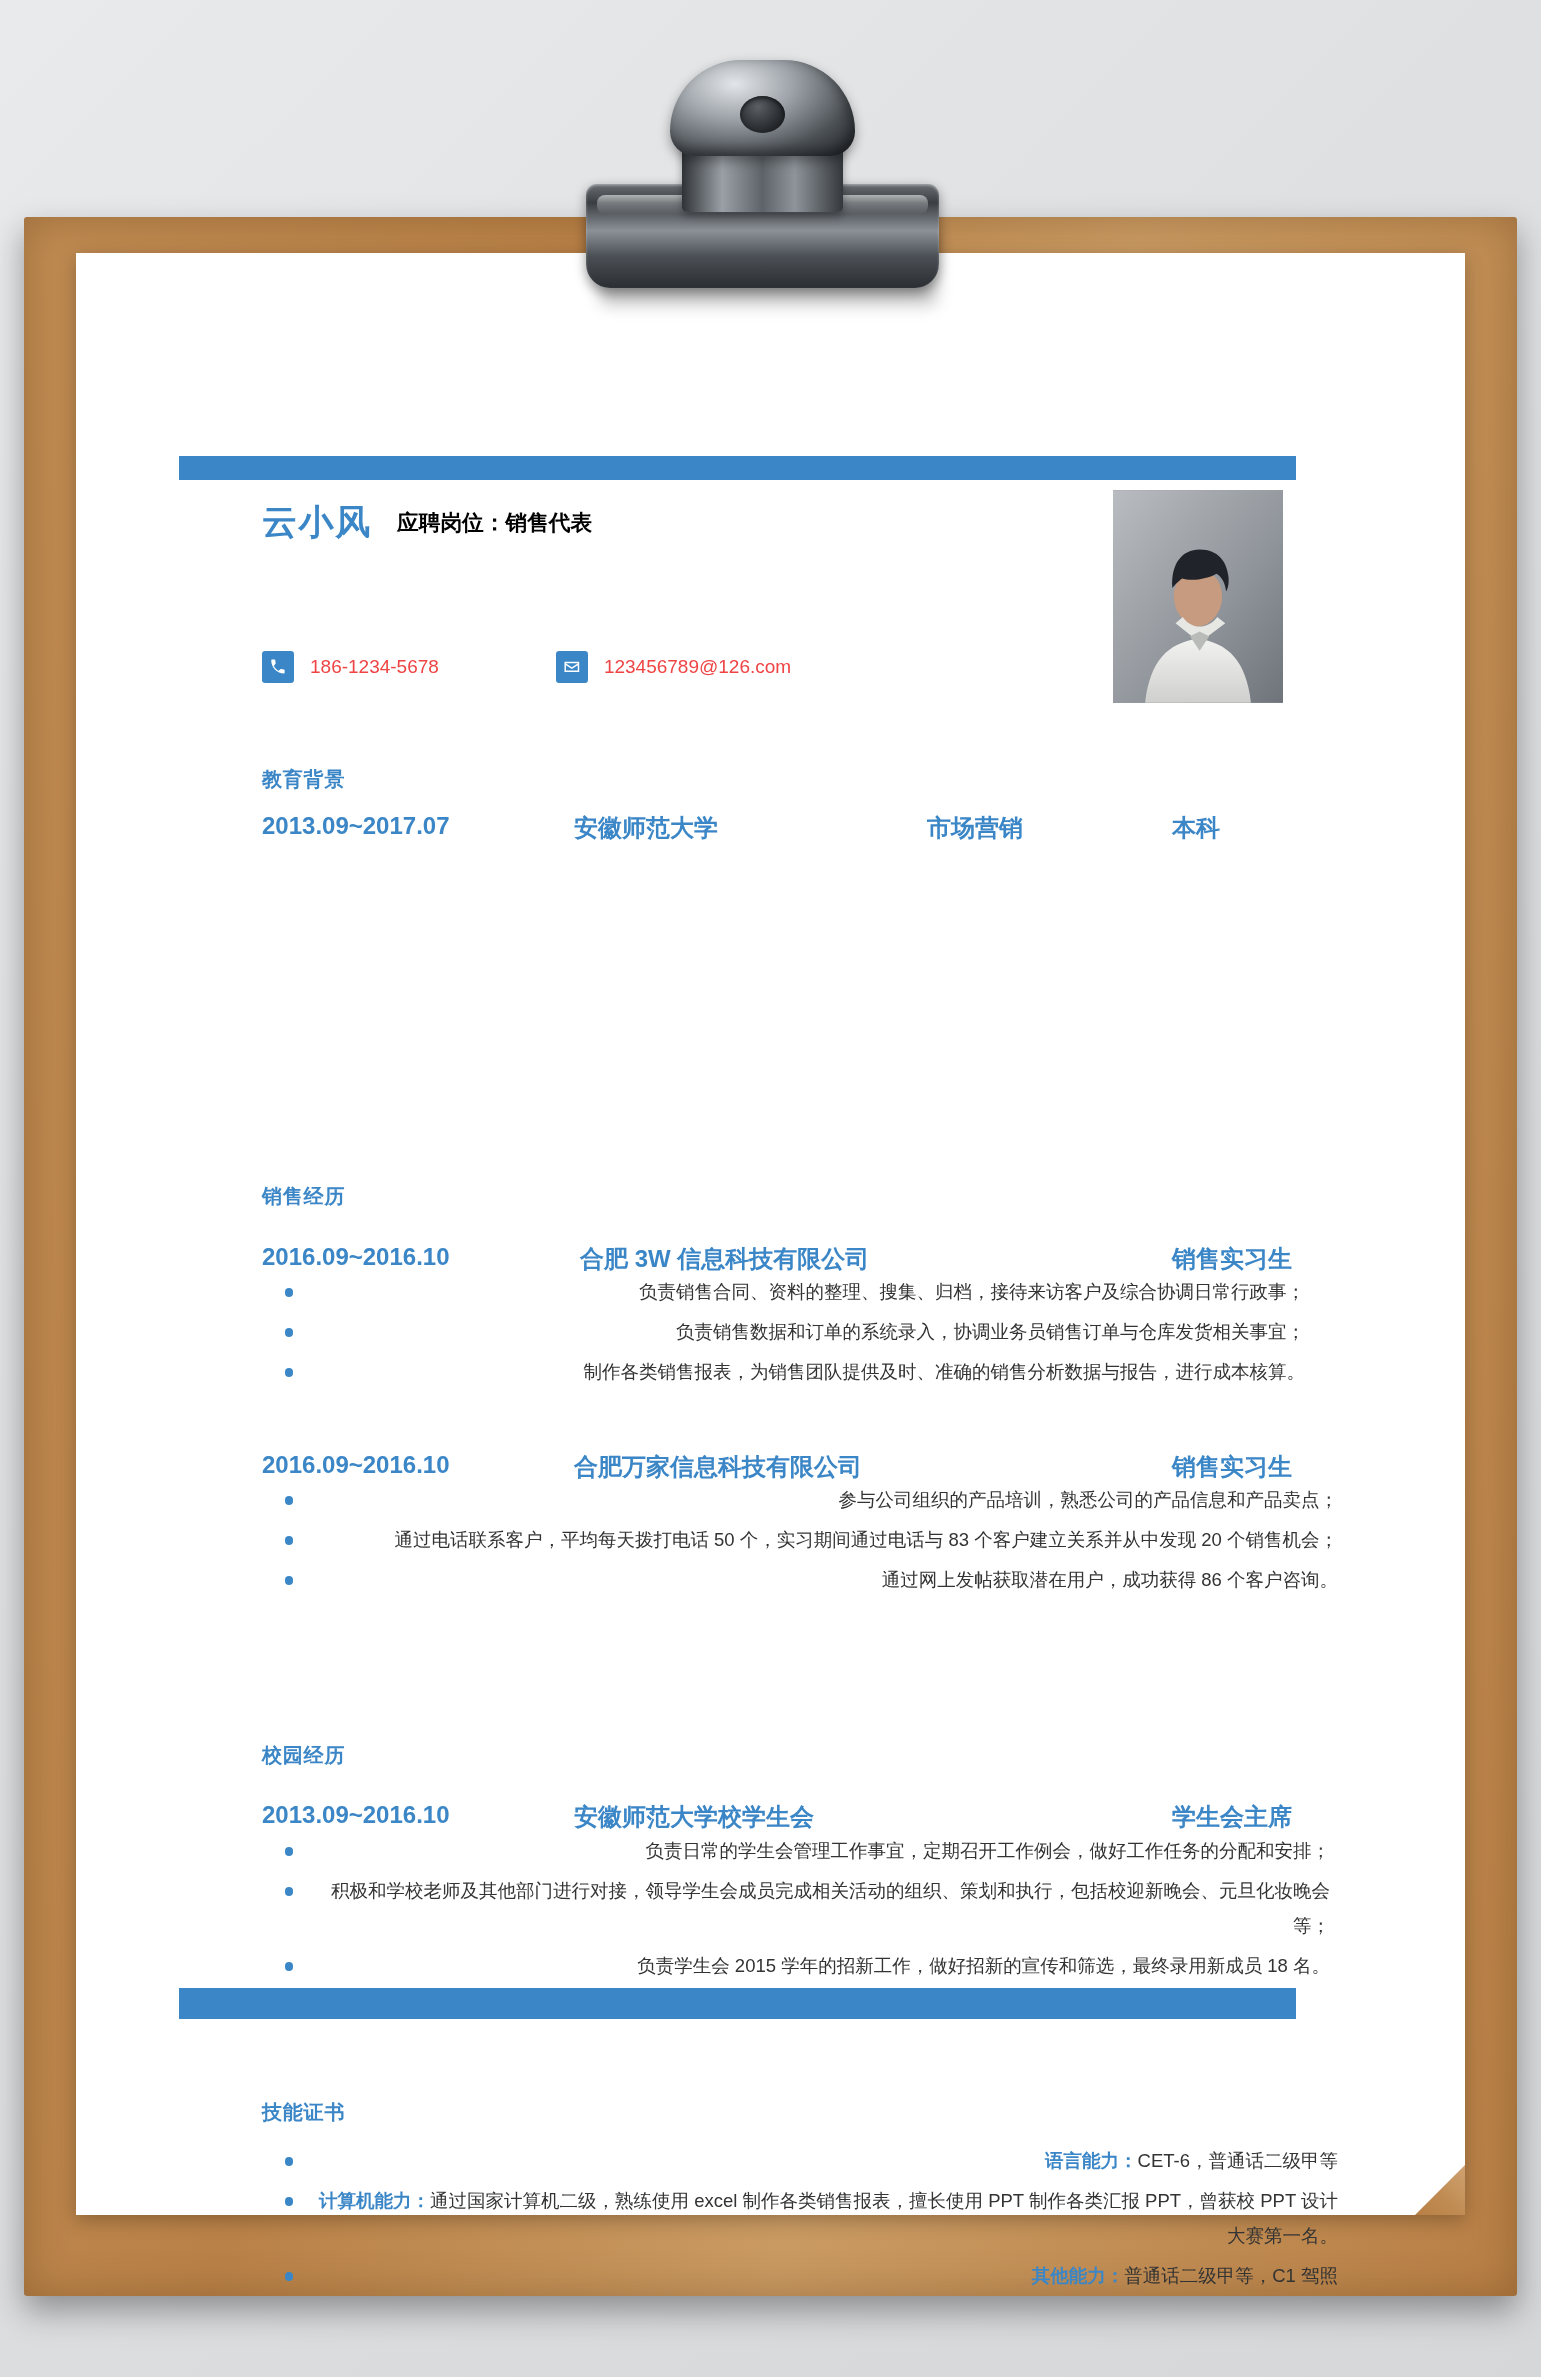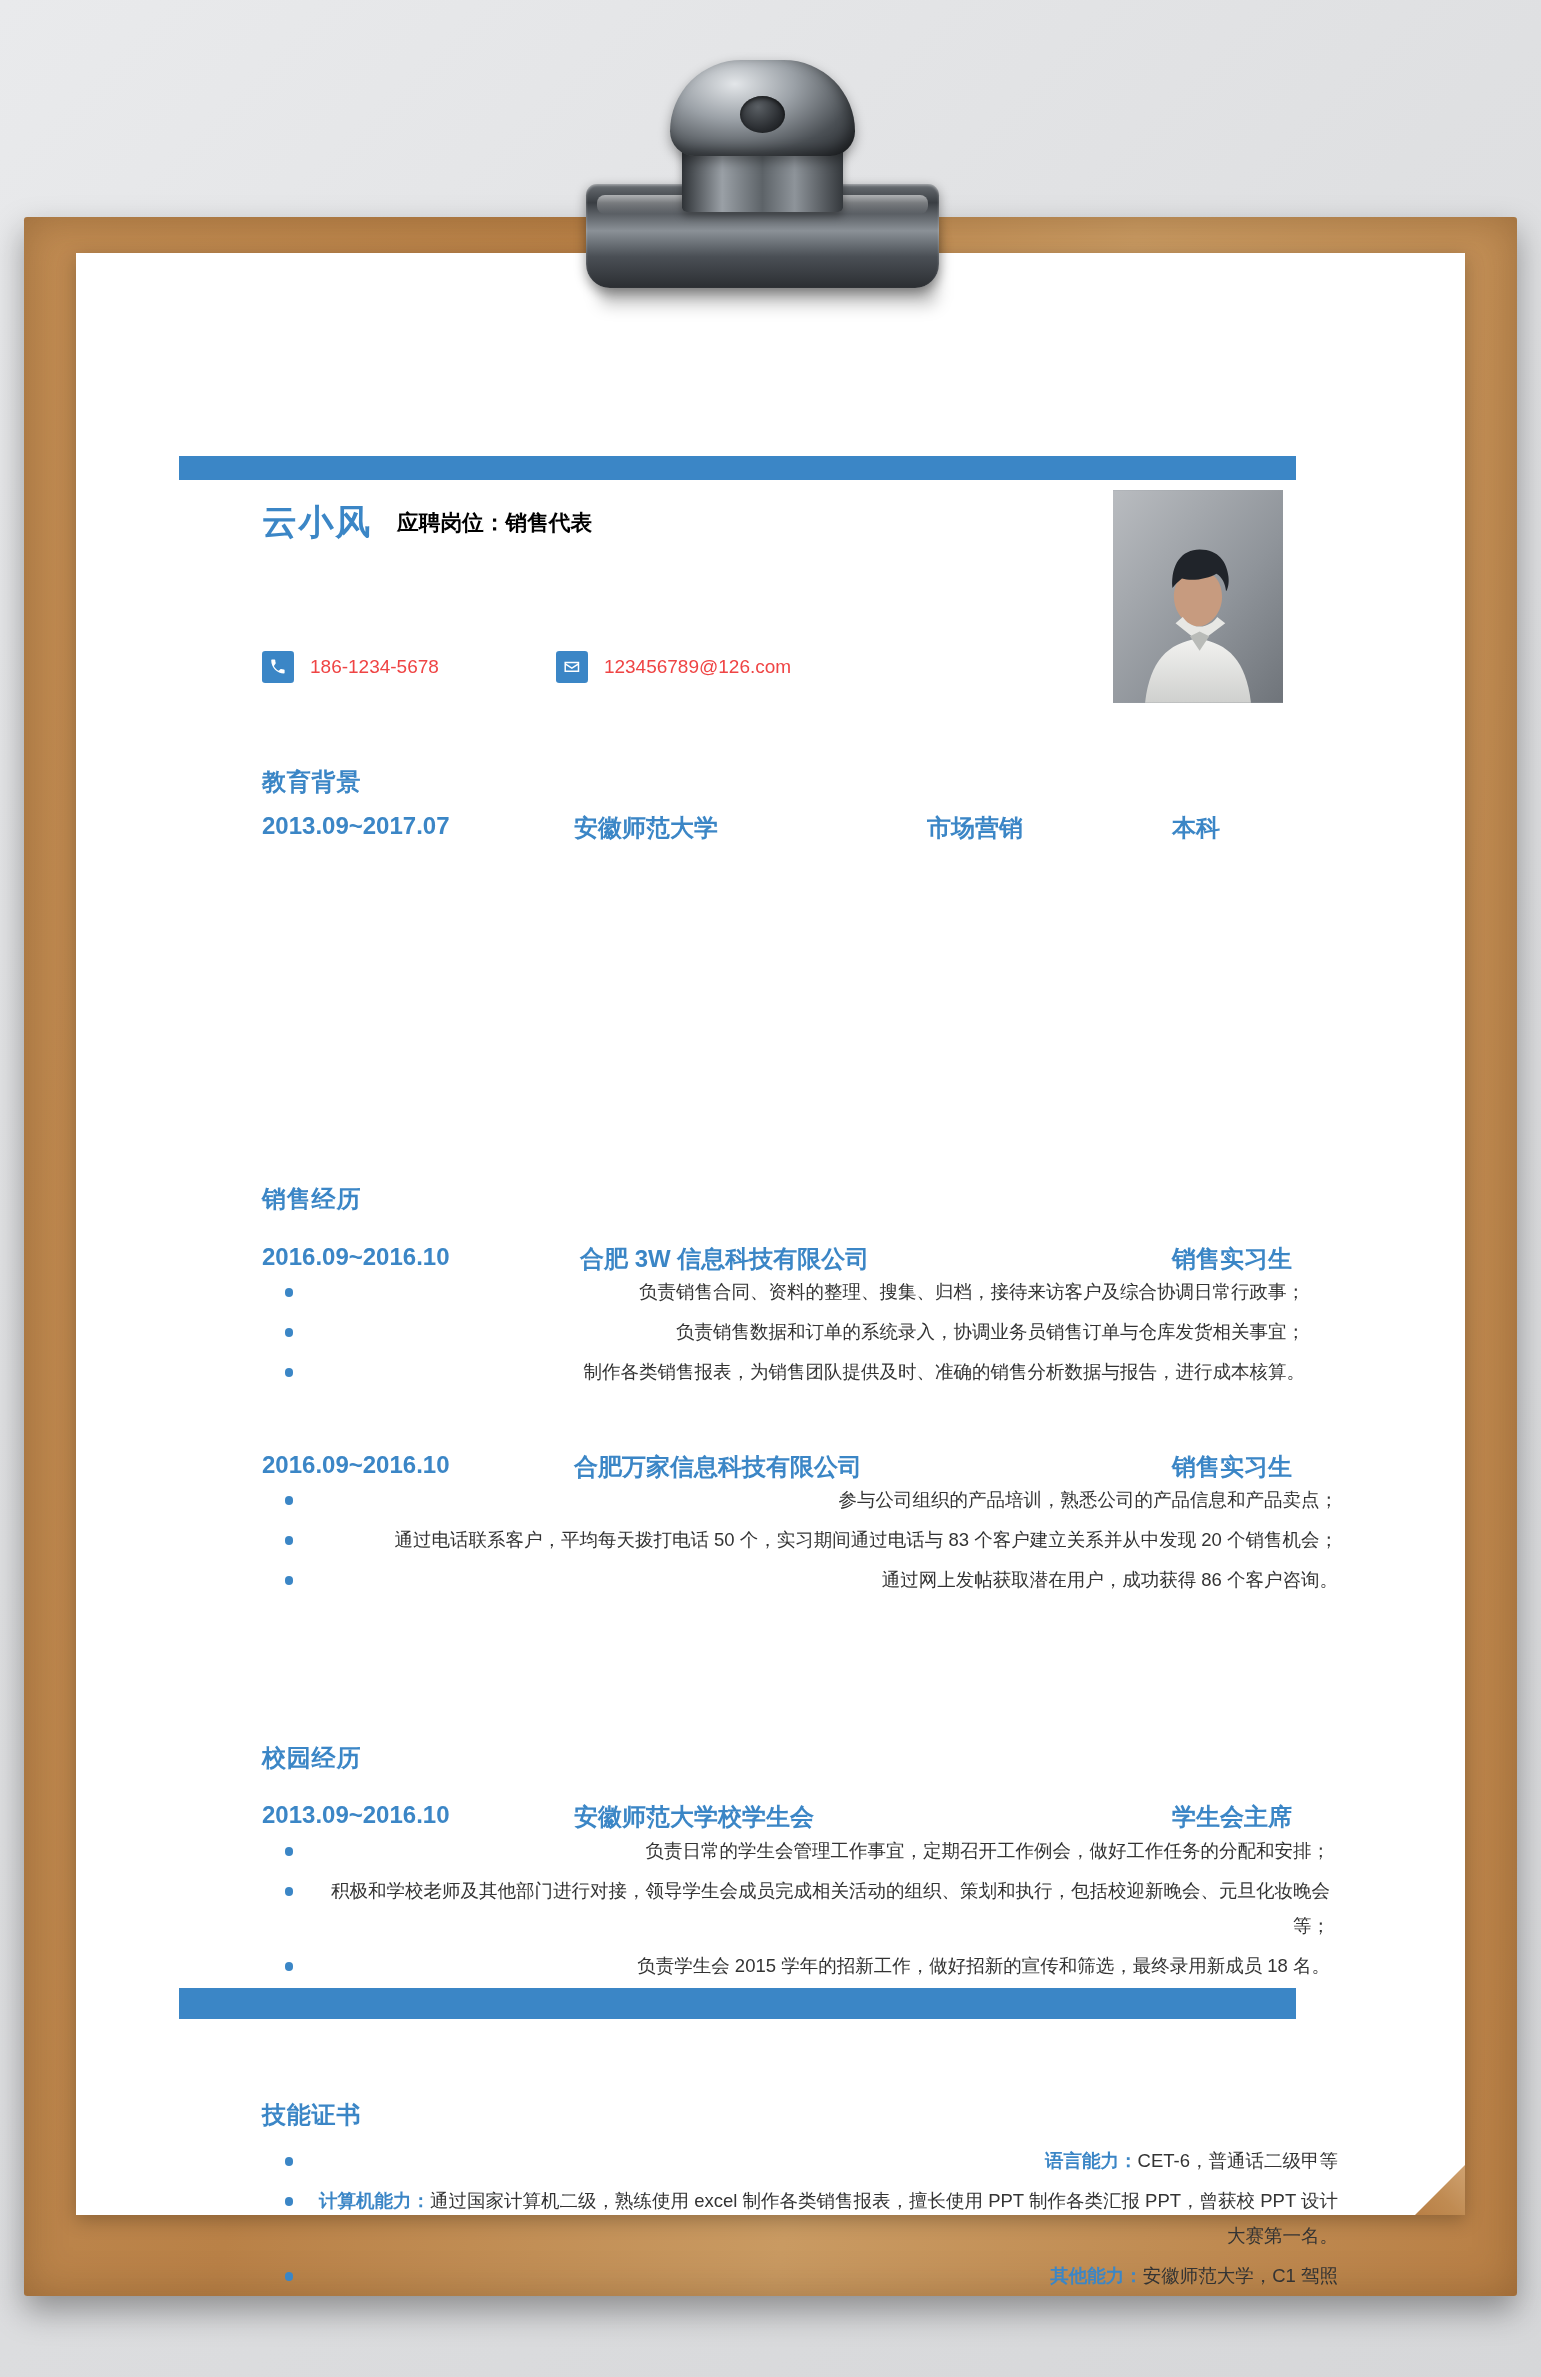--- a/index.html
+++ b/index.html
@@ -197,21 +197,21 @@
     left: 1037px;
     top: 237px;
     width: 170px;
     height: 213px;
     overflow: hidden;
     background: #9aa0a6;
   }
 
   .section-title {
     position: absolute;
-    font-size: 24px;
+    font-size: 20px;
     font-weight: bold;
     color: #3b86c6;
     letter-spacing: 0.8px;
   }
 
   .row-head {
     position: absolute;
     font-size: 24px;
     font-weight: bold;
     color: #3b86c6;
@@ -338,21 +338,21 @@
 
       <div class="section-title" style="left:186px; top:1846px;">技能证书</div>
       <ul class="items" style="left:186px; top:1890px; width:1076px;">
         <li>
           <span class="lbl">语言能力：</span><span>CET-6，普通话二级甲等</span>
         </li>
         <li>
           <span class="lbl">计算机能力：</span><span>通过国家计算机二级，熟练使用 excel 制作各类销售报表，擅长使用 PPT 制作各类汇报 PPT，曾获校 PPT 设计大赛第一名。</span>
         </li>
         <li>
-          <span class="lbl">其他能力：</span><span>安徽师范大学，C1 驾照</span>
+          <span class="lbl">其他能力：</span><span>普通话二级甲等，C1 驾照</span>
         </li>
       </ul>
 
       <div class="bar-bottom"></div>
     </div>
     <div class="paper-corner"></div>
   </div>
 </div>
 
 <div class="clip-wrap">

